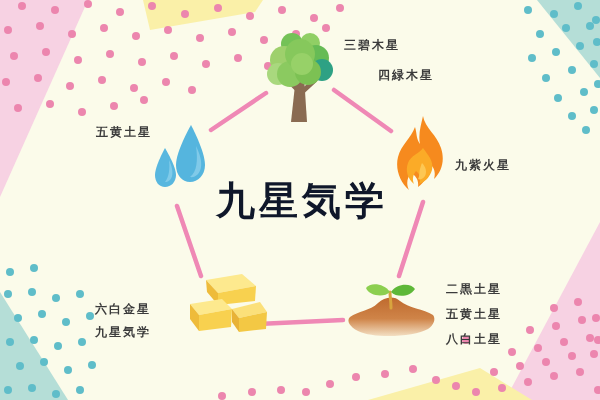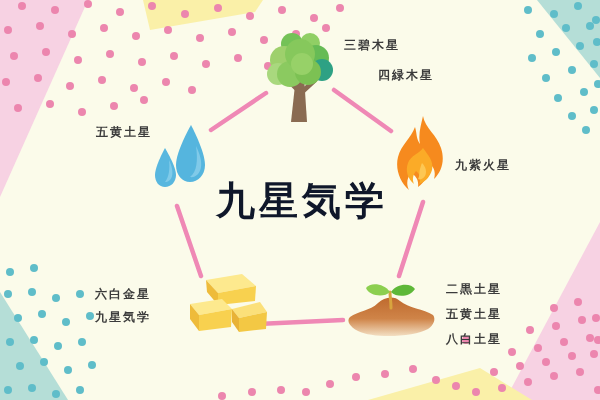--- a/index.html
+++ b/index.html
@@ -221,21 +221,21 @@
       <polygon points="36,23 74,16 73,31 36,35" fill="#f8d14f"></polygon>
       <polygon points="24,10 36,23 36,35 25,22" fill="#eebb3a"></polygon>
       <polygon points="8,34 40,29 50,39 17,45" fill="#fde98e"></polygon>
       <polygon points="17,45 50,39 49,57 17,61" fill="#f8d14f"></polygon>
       <polygon points="8,34 17,45 17,61 8,49" fill="#eebb3a"></polygon>
       <polygon points="50,39 78,32 85,42 57,48" fill="#fbe07a"></polygon>
       <polygon points="57,48 85,42 84,59 57,62" fill="#f3c844"></polygon>
       <polygon points="50,39 57,48 57,62 50,52" fill="#e8b237"></polygon>
     </svg>
   </div>
-  <div class="label" style="left:95px;top:283px;">
+  <div class="label" style="left:95px;top:298px;">
     <div style="line-height:23px;">六白金星</div>
     <div style="line-height:23px;">九星気学</div>
   </div>
 
   <div class="icon" style="left:152px;top:124px;width:58px;height:66px;">
     <svg viewBox="0 0 58 66" width="58" height="66">
       <path d="M39 1 C39 1 53 27 53 41 C53 51 46 58 38 58 C30 58 24 51 24 41 C24 27 39 1 39 1 Z" fill="#55b5de"></path>
       <path d="M44 22 C48 30 50 38 49 43 C48 50 43 54 38 53 C45 48 46 36 44 22 Z" fill="#8bcfeb" opacity="0.8"></path>
       <path d="M13 24 C13 24 24 42 24 51 C24 58 19 63 13 63 C7 63 3 58 3 51 C3 42 13 24 13 24 Z" fill="#58b7df"></path>
       <path d="M17 36 C20 42 21 48 20 52 C19 56 16 58 13 58 C17 53 18 45 17 36 Z" fill="#8bcfeb" opacity="0.8"></path>

